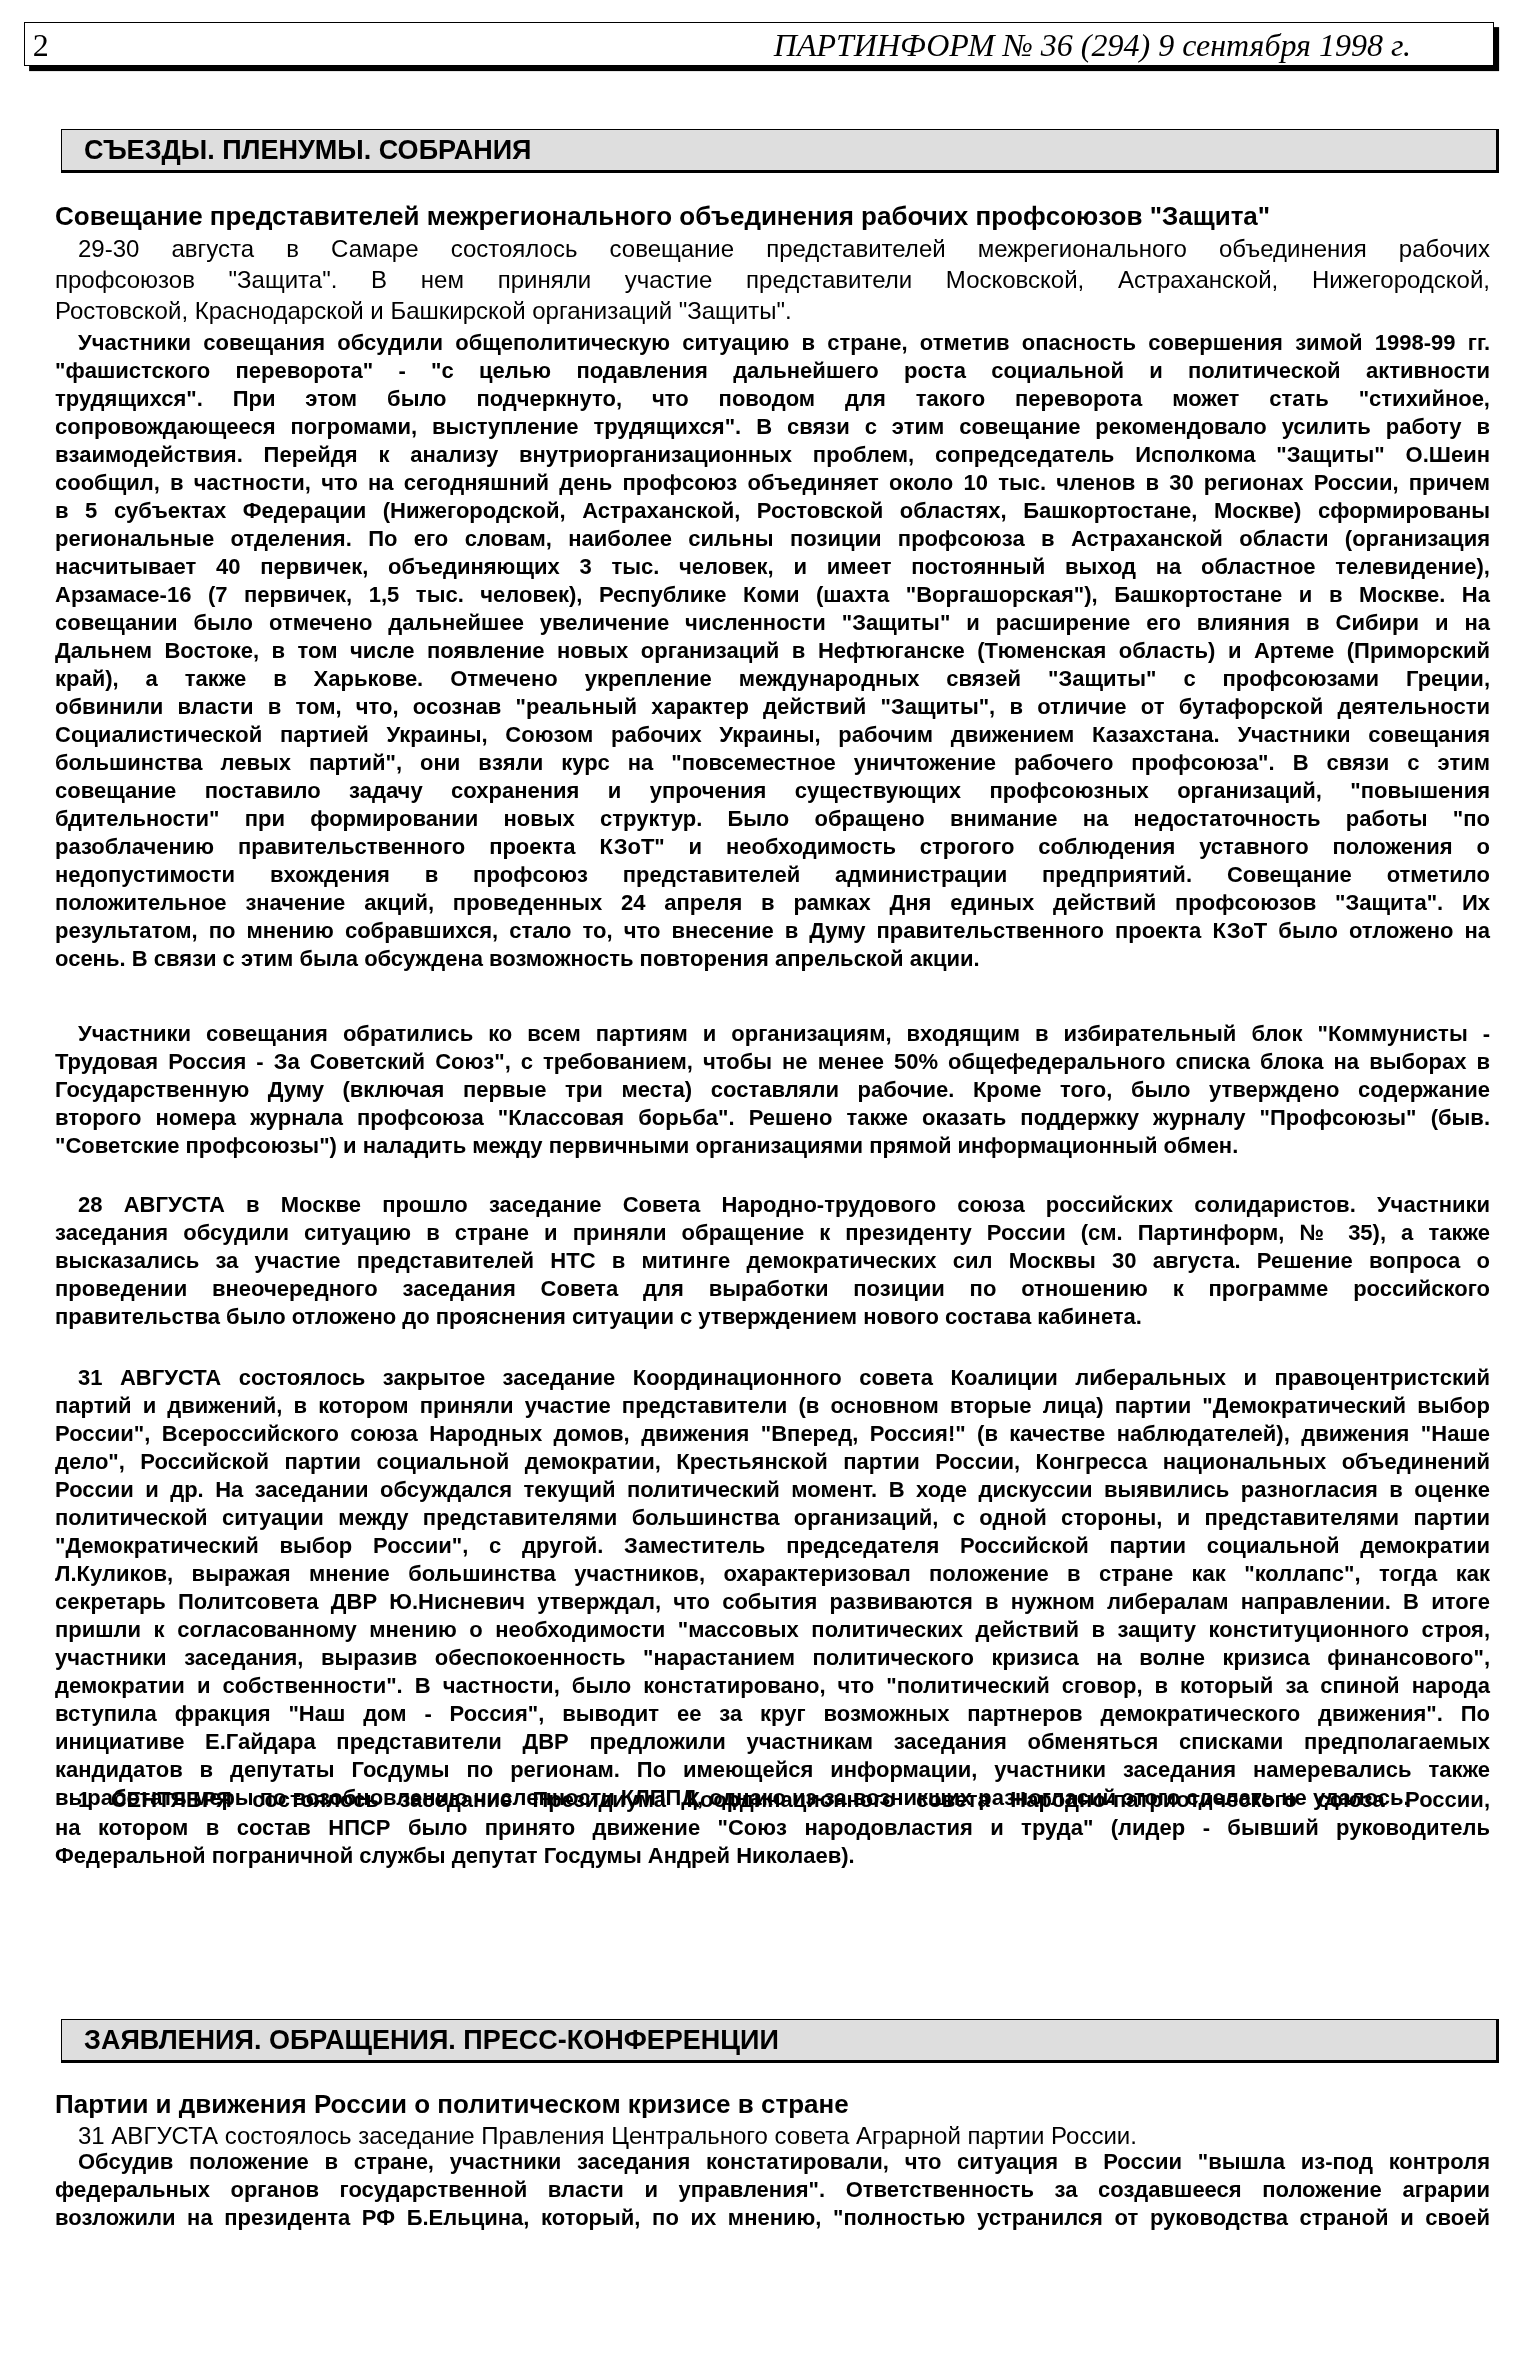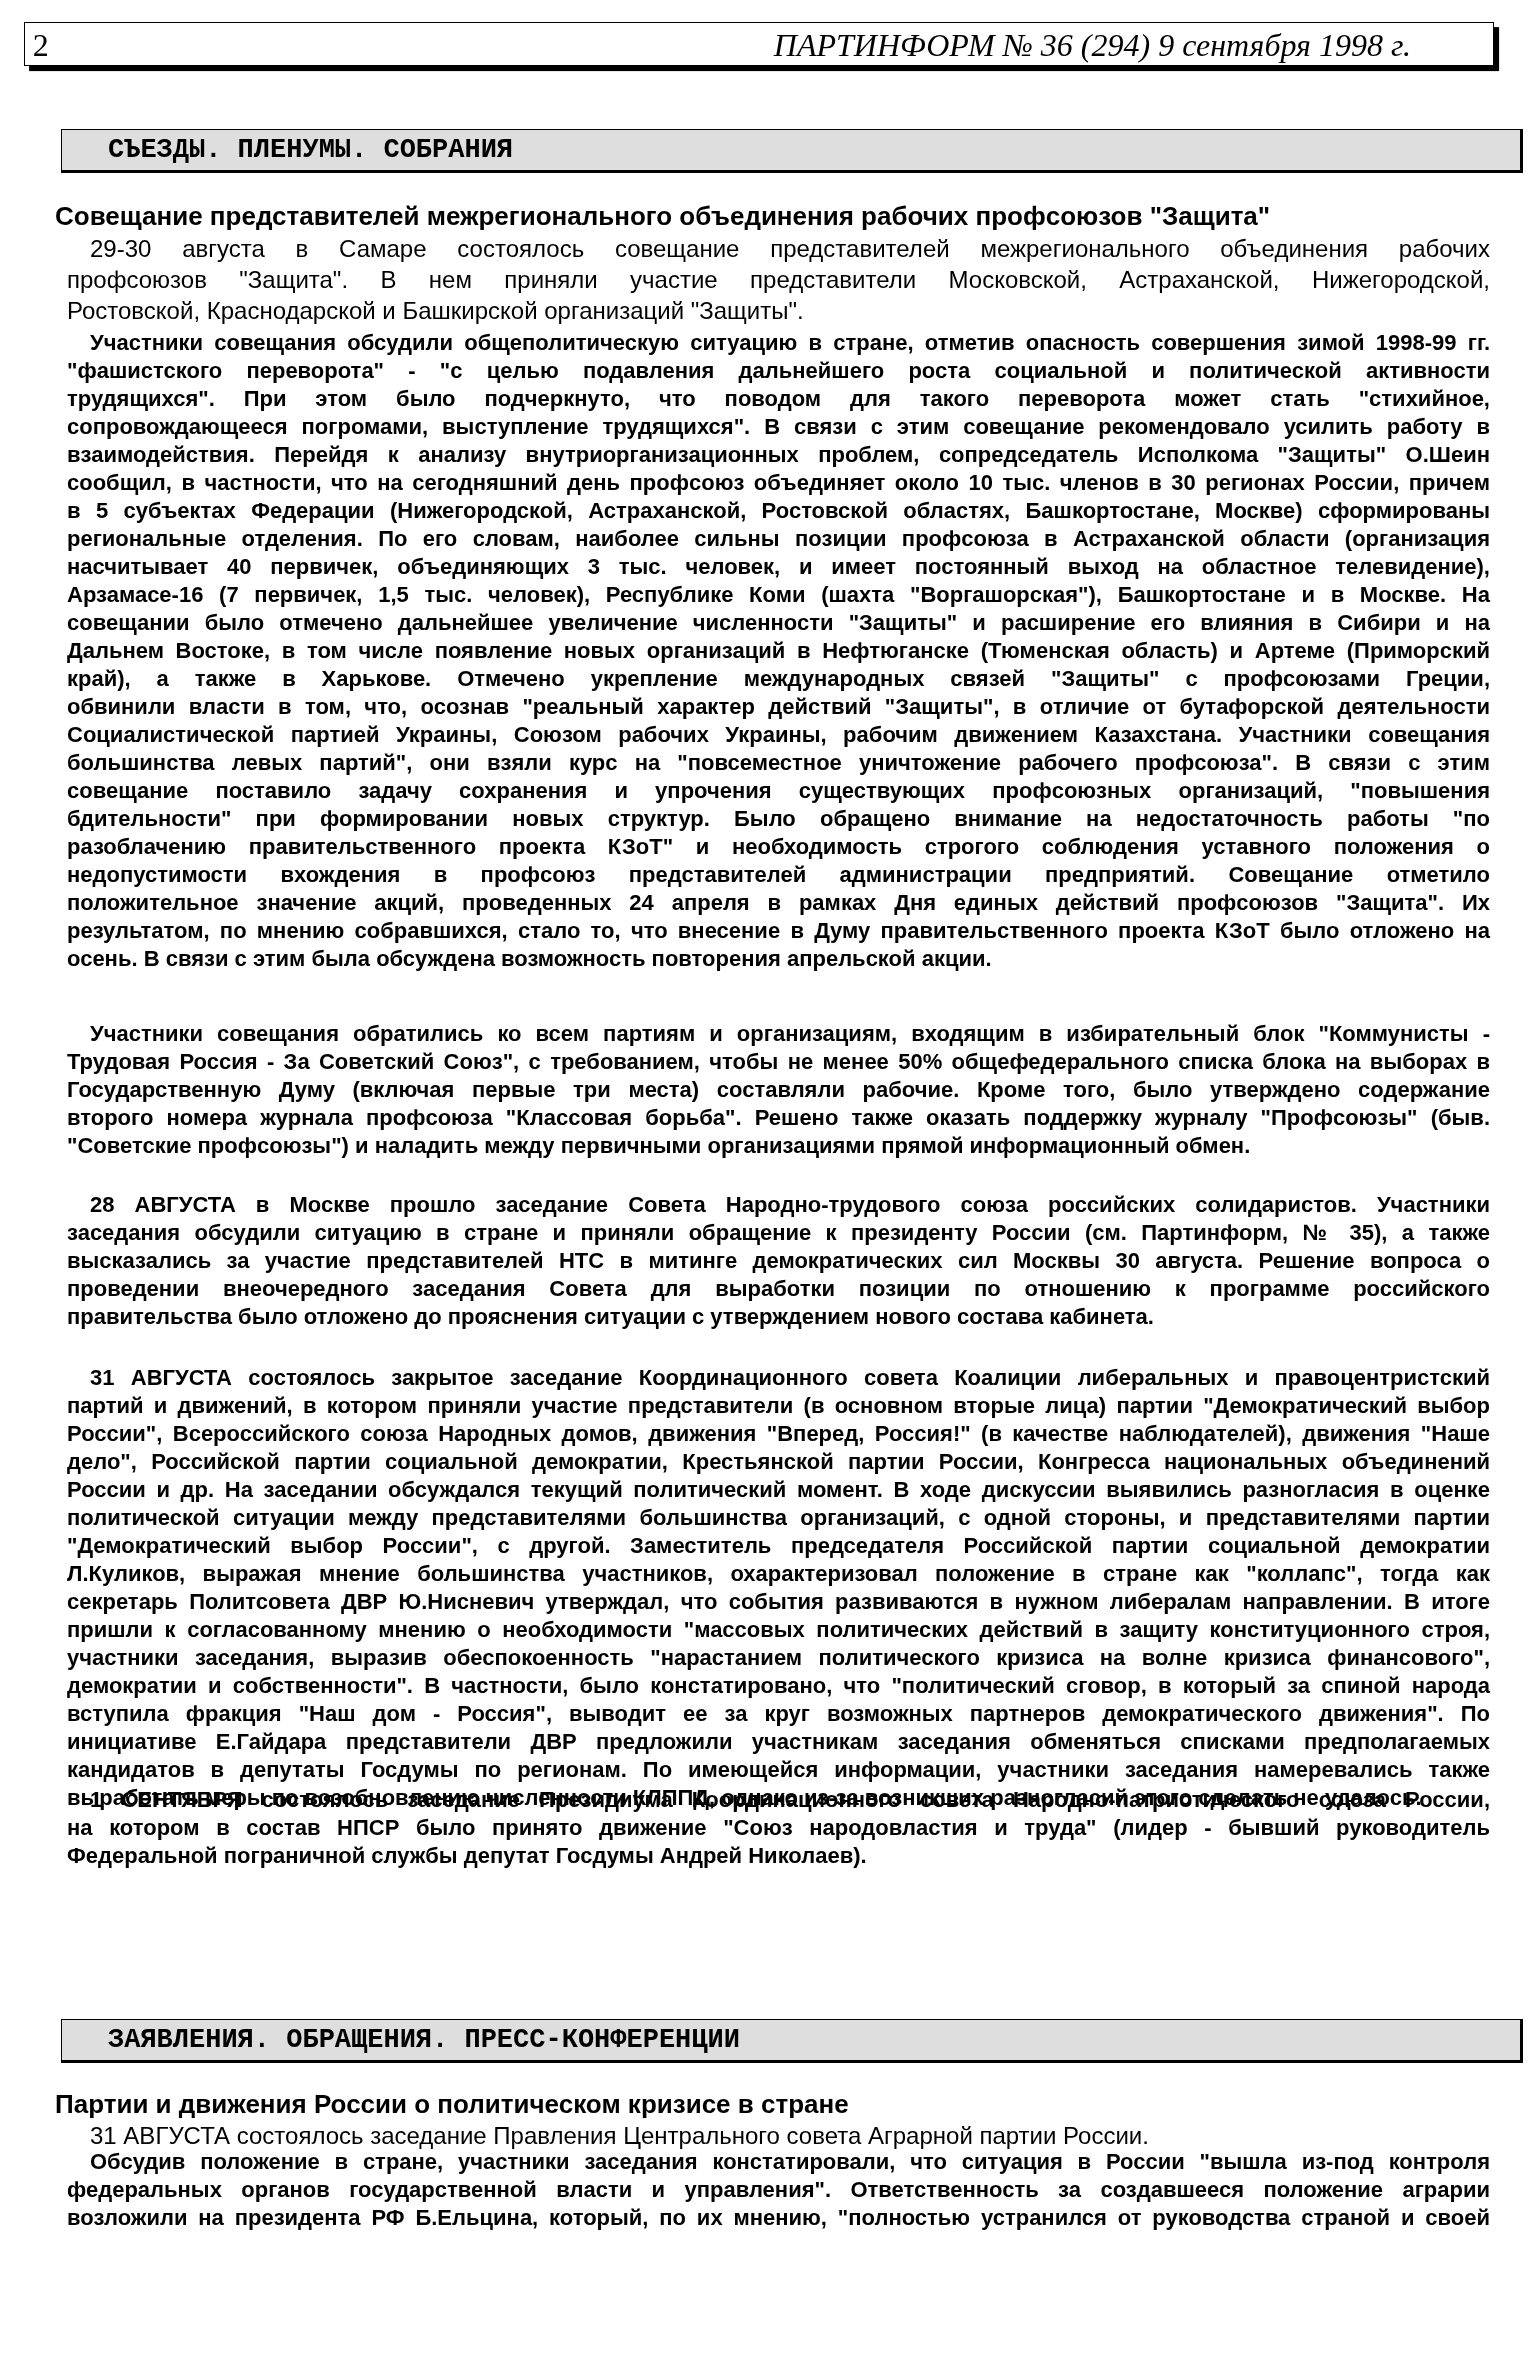--- a/index.html
+++ b/index.html
@@ -8,28 +8,28 @@
     position: absolute; left: 24px; top: 22.4px; width: 1468px; height: 42px;
     border: 1.9px solid #000; box-shadow: 5.1px 5.1px 0 #000; background: #fff;
     font-family: "Liberation Serif", "DejaVu Serif", serif;
   }
   .page-number { position: absolute; left: 7.7px; top: 3.8px; font-size: 32px; line-height: 36px; }
   .issue-line { position: absolute; right: 82px; top: 3.8px; font-size: 32px; line-height: 36px; font-style: italic; }
   .section-box {
     position: absolute; left: 61px; width: 1412px; height: 40px;
     border: 1.9px solid #000; border-right-width: 3.2px; border-bottom-width: 3.2px;
     background: #dedede;
-    font-family: Liberation Mono, monospace; font-weight: bold;
-    font-size: 27px; line-height: 40px; padding-left: 46px; box-sizing: content-box;
+    font-family: Liberation Sans, sans-serif; font-weight: bold;
+    font-size: 27px; line-height: 40px; padding-left: 22px; box-sizing: content-box;
   }
   .sec1 { top: 129px; }
   .sec2 { top: 2019px; }
   .text { font-family: "Liberation Sans", "DejaVu Sans", sans-serif; position: absolute; left: 55px; width: 1435px; }
   .art-title { font-weight: bold; font-size: 26px; line-height: 31px; white-space: nowrap; }
-  .line { display: block; text-align: justify; text-align-last: justify; white-space: nowrap; overflow: visible; margin-left: 12px; }
+  .line { display: block; text-align: justify; text-align-last: justify; white-space: nowrap; overflow: visible; }
   .line.last { text-align-last: left; }
   .reg { font-size: 24px; line-height: 31px; }
   .bold { font-weight: bold; font-size: 22px; line-height: 28px; }
   .indent { padding-left: 23px; }
 </style>
 </head>
 <body>
 
 <div class="page-header">
   <span class="page-number">2</span>

